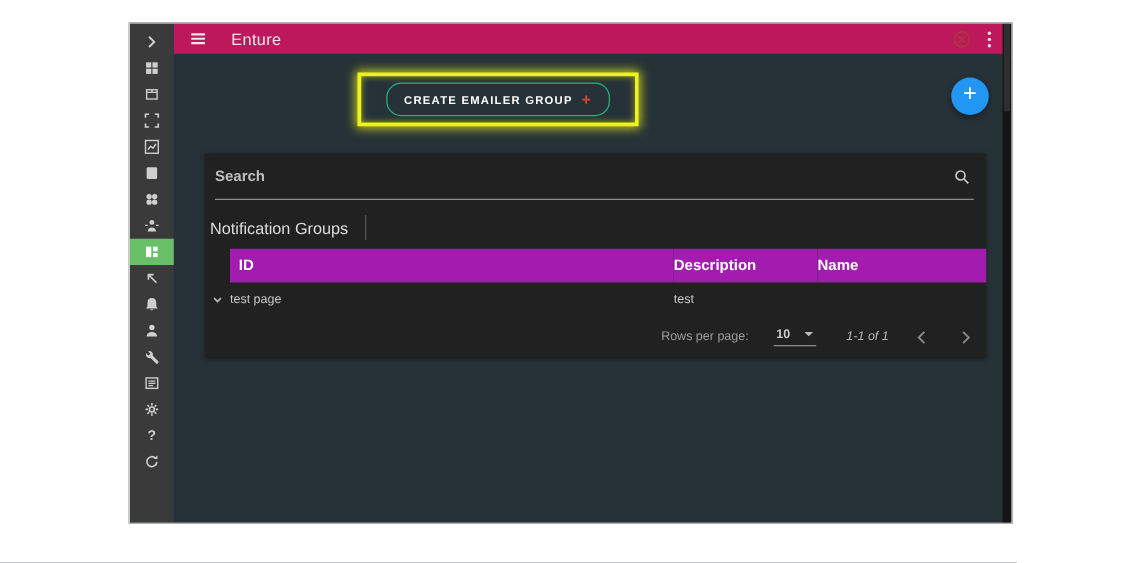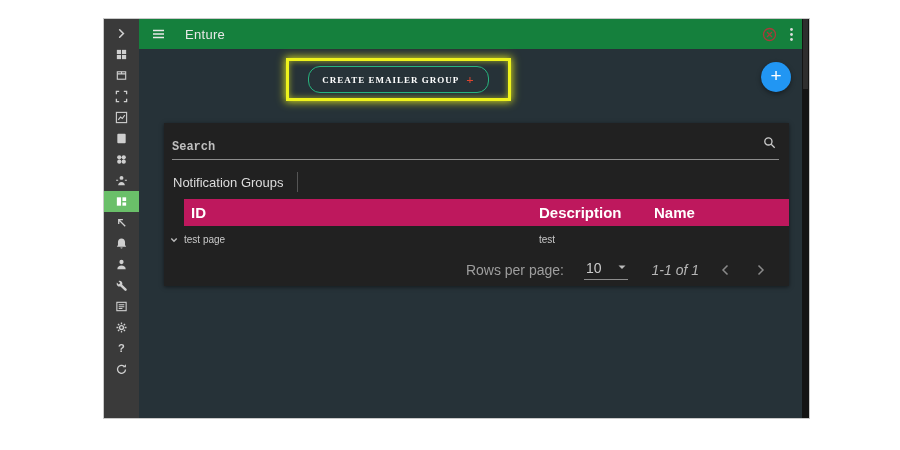--- a/index.html
+++ b/index.html
@@ -10,79 +10,79 @@
 
   
   .sidebar { position:absolute; left:0; top:0; width:35px; height:100%;
              background:#3a3a3a; z-index:4; padding-top:4px; }
   .side-item { width:35px; height:21px; display:flex; align-items:center; justify-content:center;
                color:#cfcfcf; cursor:pointer; }
   .side-item.active { background:#6abf69; color:#ffffff; }
   .side-item svg { width:13px; height:13px; display:block; }
 
   
-  .topbar { position:absolute; left:35px; top:0; right:0; height:30px; background:#15803d;
+  .topbar { position:absolute; left:35px; top:0; right:0; height:24px; background:#be185d;
             display:flex; align-items:center; padding:0 15px 0 12px; z-index:3; }
   .topbar .title { color:#e8e8e8; font-size:13px; margin-left:19px; letter-spacing:.3px; }
   .topbar-right { margin-left:auto; display:flex; align-items:center; gap:12px; }
   .icon-btn { display:flex; align-items:center; justify-content:center; cursor:pointer; }
 
   
   .content { position:absolute; left:35px; top:30px; right:0; bottom:0; background:#263238; }
 
   
   .scrollbar { position:absolute; right:0; top:0; width:7px; height:100%; background:#141414; z-index:6; }
   .scroll-thumb { position:absolute; top:0; left:1px; width:5px; height:70px; background:#2e2e2e; }
 
   
   .highlight-box { position:absolute; left:182px; top:39px; width:225px; height:43px;
                    border:3px solid #eef31c; z-index:5;
                    box-shadow:0 0 8px 1px rgba(238,243,28,.85), inset 0 0 6px rgba(238,243,28,.6);
                    display:flex; align-items:center; justify-content:center; }
   .create-btn { height:27px; padding:0 13px; border:1.5px solid #26b47e; border-radius:12px;
                 background:transparent; color:#ffffff; font-size:9px; font-weight:bold;
                 letter-spacing:1px; display:flex; align-items:center; gap:7px; cursor:pointer;
-                font-family:Liberation Serif, serif; }
+                font-family:Liberation Sans, sans-serif; }
   .create-btn .plus { color:#e0452e; font-size:13px; font-weight:bold; }
 
   
   .fab { position:absolute; left:657px; top:43px; width:30px; height:30px; border-radius:50%;
          background:#2196f3; color:#ffffff; font-size:19px; line-height:28px; text-align:center;
          cursor:pointer; z-index:5; box-shadow:0 2px 5px rgba(0,0,0,.4); }
 
   
   .card { position:absolute; left:60px; top:104px; width:625px; height:163px; background:#212121;
           box-shadow:0 1px 4px rgba(0,0,0,.5); z-index:2; }
 
   .search-row { position:relative; height:42px; }
-  .search-input { position:absolute; left:8px; top:17px; width:580px; background:transparent;
+  .search-input { position:absolute; left:8px; top:11px; width:580px; background:transparent;
                   border:none; outline:none; color:#cccccc; font-size:12px; font-weight:bold;
-                  font-family:Liberation Mono, monospace; }
+                  font-family:Liberation Sans, sans-serif; }
   .search-input::placeholder { color:#bfbfbf; opacity:1; }
   .search-underline { position:absolute; left:8px; right:10px; bottom:5px; border-bottom:1px solid #8d8d8d; }
   .search-icon-wrap { position:absolute; right:13px; top:12px; color:#cccccc; }
 
-  .panel-title-row { height:34px; display:flex; align-items:center; padding-left:9px; }
+  .panel-title-row { height:34px; display:flex; align-items:center; padding-left:4px; }
   .panel-title { color:#dddddd; font-size:13px; }
   .title-divider { width:1px; height:20px; background:#555555; margin-left:13px; }
 
   .tbl { width:100%; }
   .tbl-row { display:grid; grid-template-columns:20px 355px 115px 1fr; height:27px; align-items:center; }
-  .tbl-head .cell { background:#be185d; color:#ffffff; font-size:15px; font-weight:bold; height:27px;
+  .tbl-head .cell { background:#a21caf; color:#ffffff; font-size:12px; font-weight:bold; height:27px;
                     line-height:27px; }
   .tbl-head .spacer { background:#212121; height:27px; }
   .cell.c-id { padding-left:7px; }
   .tbl-data { color:#c9c9c9; font-size:10px; }
   .tbl-data .chev { display:flex; align-items:center; justify-content:center; color:#bbbbbb; cursor:pointer; }
 
   .pagination { height:33px; display:flex; align-items:center; justify-content:flex-end;
-                color:#9e9e9e; font-size:14px; padding-right:24px; }
+                color:#9e9e9e; font-size:10px; padding-right:12px; }
   .rpp-label { margin-right:20px; }
-  .rpp-select { display:flex; align-items:center; gap:16px; border-bottom:1px solid #8d8d8d;
-                padding:0 2px 3px 2px; cursor:pointer; color:#cccccc; }
+  .rpp-select { display:flex; align-items:center; gap:11px; border-bottom:1px solid #8d8d8d;
+                padding:0 2px 3px 2px; cursor:pointer; color:#cccccc;font-weight:bold; }
   .range { margin:0 22px 0 24px; color:#b5b5b5;font-style:italic; }
   .page-chev { color:#8a8a8a; cursor:pointer; display:flex; align-items:center; }
   .page-chev.next { margin-left:26px; }
 </style>
 </head>
 <body>
 
 <div class="window">
 
   <div class="sidebar">

